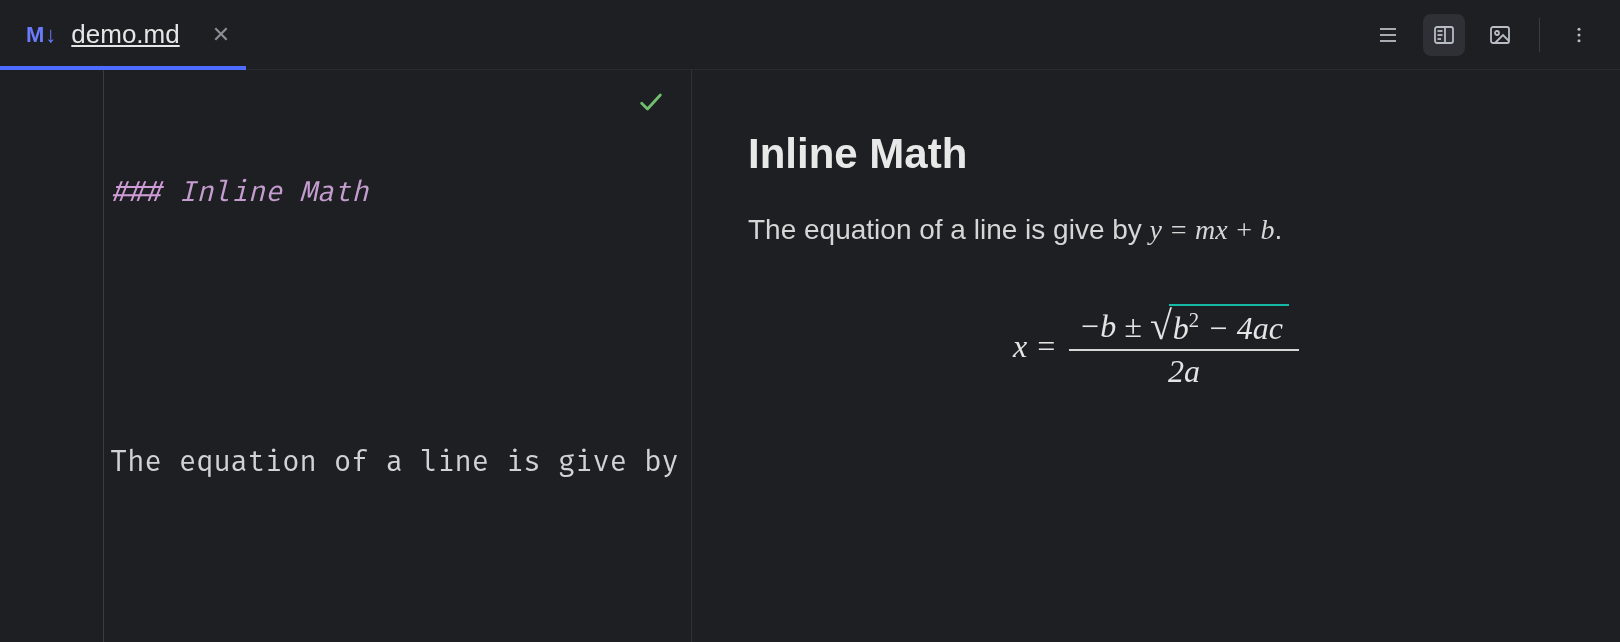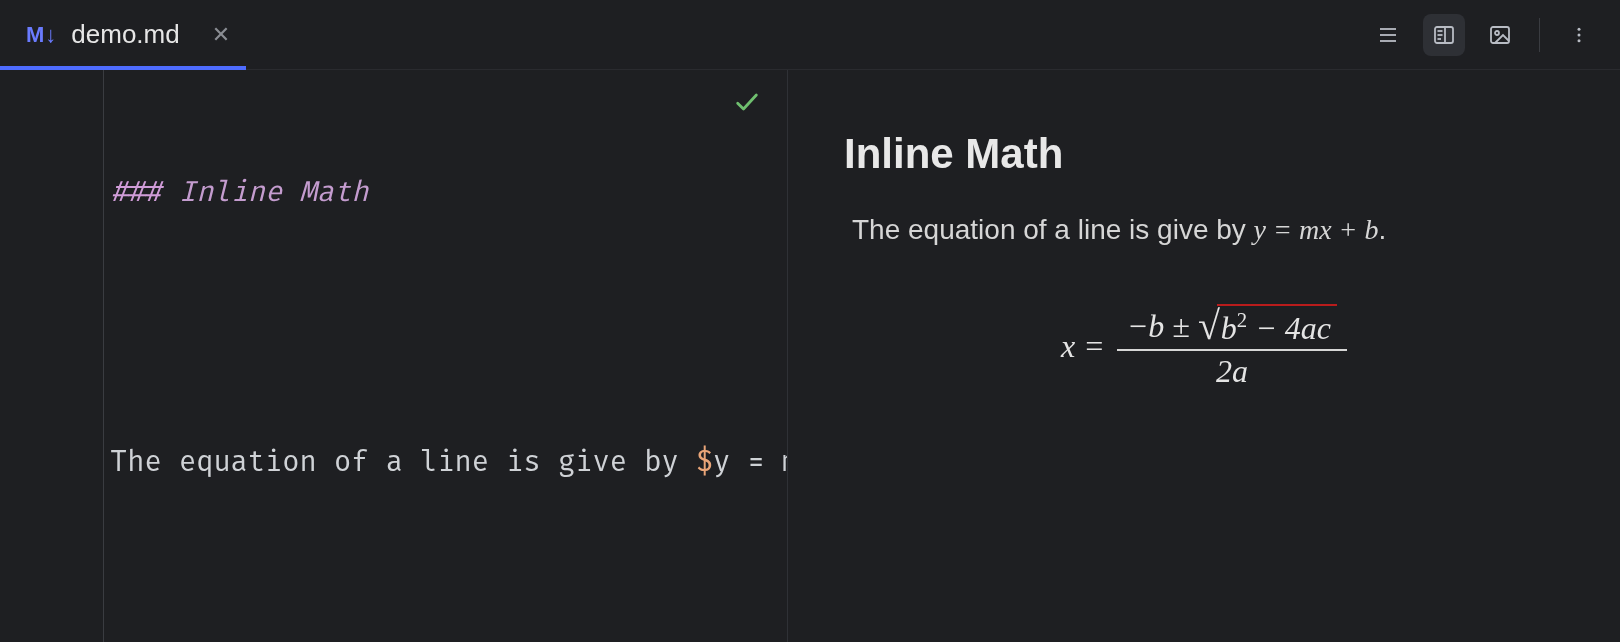--- a/index.html
+++ b/index.html
@@ -33,20 +33,21 @@
   }
   .tab-icon {
     font-weight: 700;
     font-size: 22px;
     color: #6a7bff;
     letter-spacing: 1px;
   }
   .tab-label {
     font-size: 26px;
     color: #e6e6e6;
+    text-decoration: underline;
   }
   .tab-close {
     margin-left: 18px;
     color: #8a8d93;
     font-size: 22px;
     cursor: pointer;
   }
   .tab-underline {
     position: absolute;
     left: 0;
@@ -79,21 +80,21 @@
     background: #3a3c41;
     margin: 0 4px;
   }
 
   
   .split {
     display: flex;
     height: calc(642px - 70px);
   }
   .pane-left {
-    width: 788px;
+    width: 692px;
     position: relative;
     background: #1e1f22;
     border-right: 1px solid #2f3136;
     overflow: hidden;
   }
   .gutter {
     position: absolute;
     left: 0; top: 0; bottom: 0;
     width: 104px;
     border-right: 1px solid #3a3c41;
@@ -132,21 +133,20 @@
   .pv-h3 {
     font-size: 42px;
     font-weight: 700;
     color: #e8e8e8;
     margin-bottom: 36px;
   }
   .pv-p {
     font-size: 28px;
     color: #d6d6d6;
     margin-bottom: 56px;
-    margin-left: 8px;
   }
   .pv-math-i {
     font-family: "Cambria Math", "STIXGeneral", Georgia, serif;
     font-style: italic;
   }
   .pv-block-math {
     display: flex;
     justify-content: center;
     margin-top: 24px;
   }
@@ -167,21 +167,21 @@
     gap: 12px;
     font-family: "Cambria Math", "STIXGeneral", Georgia, serif;
     font-style: italic;
     font-size: 32px;
   }
   .sqrt {
     display:inline-flex; align-items:stretch;
   }
   .sqrt .surd { font-size: 40px; line-height: 1; transform: translateY(2px); }
   .sqrt .arg {
-    border-top: 2px solid #b91c1c;
+    border-top: 2px solid #14b8a6;
     padding: 2px 6px 0 4px;
     margin-left: -3px;
   }
   sup { font-size: 0.65em; font-style: normal; }
 </style>
 </head>
 <body>
 
 <div class="tabbar">
   <div class="tab">

